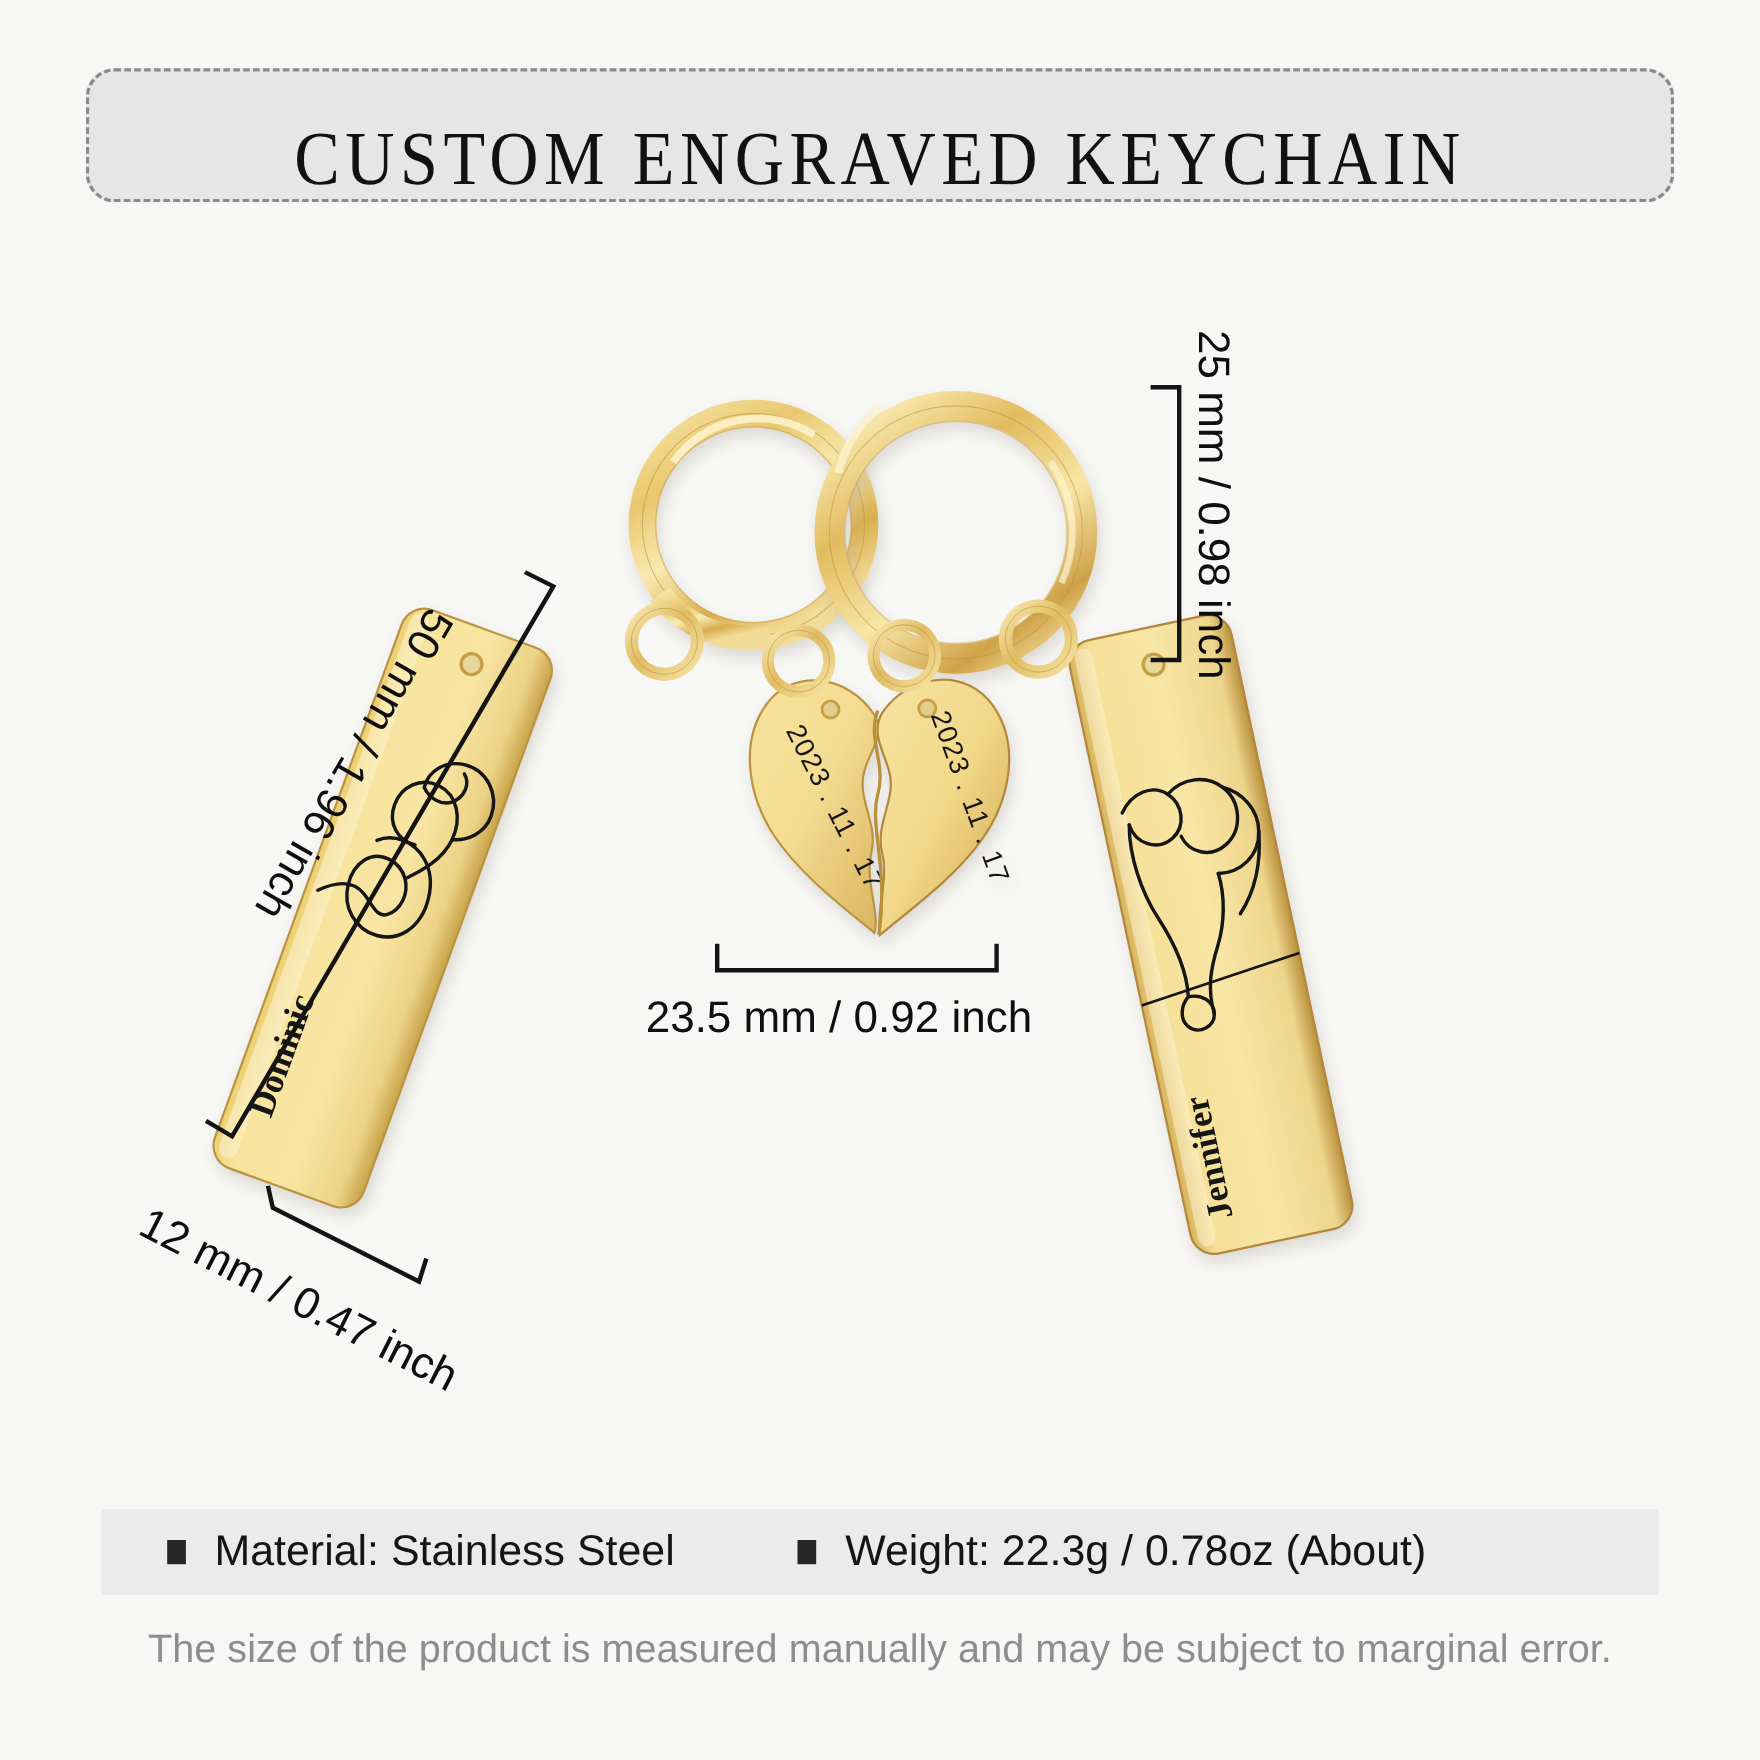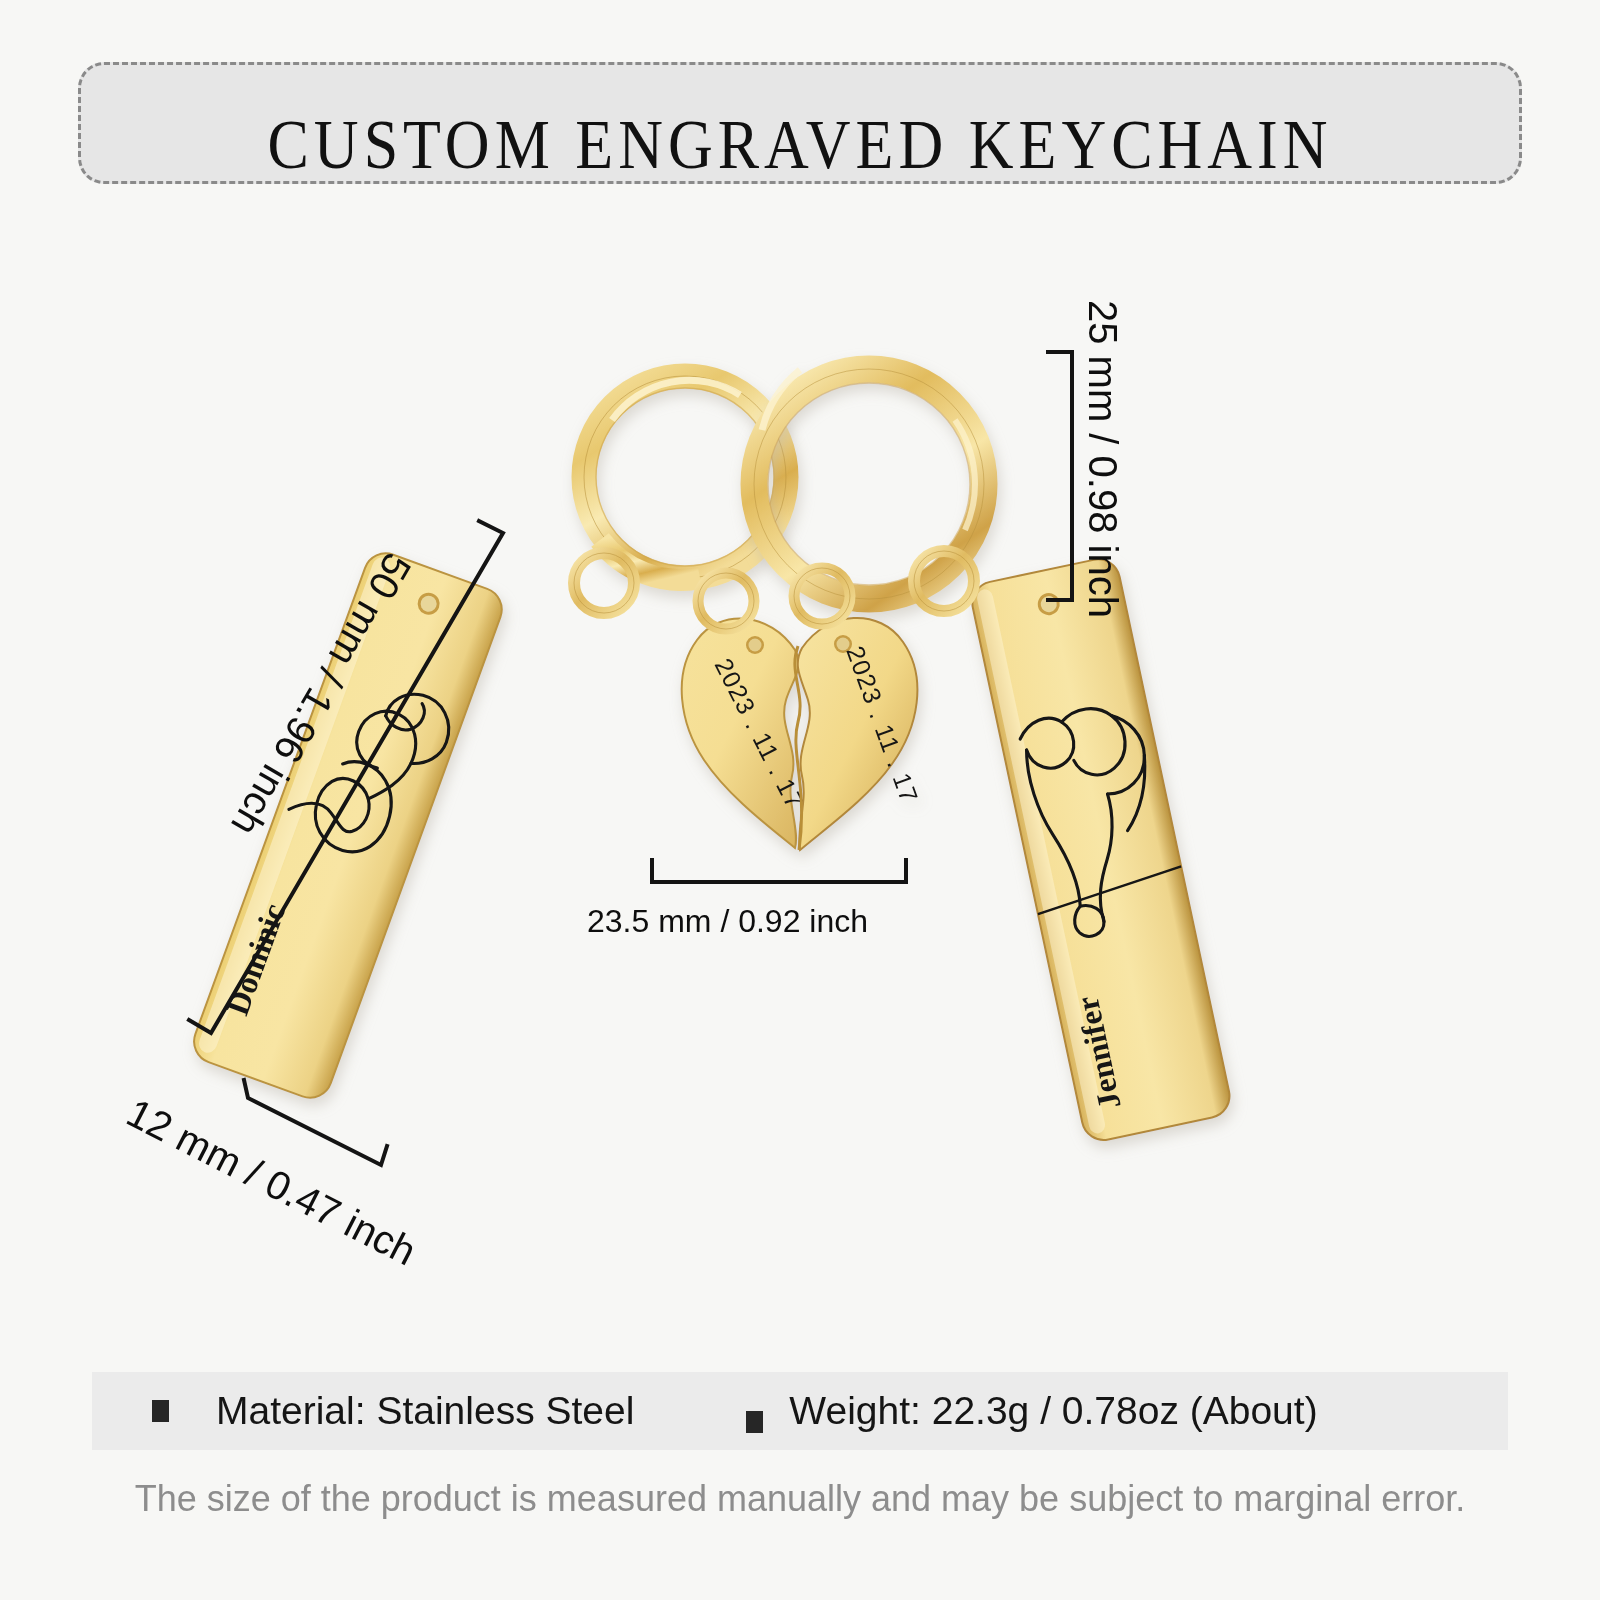--- a/index.html
+++ b/index.html
@@ -69,22 +69,22 @@
     width: 17px;
     height: 22px;
     background: #262626;
     margin-right: 26px;
     flex: none;
   }
   .spec-text {
     font-size: 39px;
     color: #151515;
   }
-  #spec-material { margin-left: 60px; gap: 21px; }
-  #spec-weight   { margin-left: 112px; align-items: flex-end; }
+  #spec-material { margin-left: 60px; }
+  #spec-weight   { margin-left: 112px; }
 
   #disclaimer {
     position: absolute;
     left: 0;
     top: 1478px;
     width: 1600px;
     text-align: center;
     font-size: 36px;
     color: #8d8d8d;
   }
@@ -276,21 +276,21 @@
       <path d="M 652 860 L 652 882 L 906 882 L 906 860"></path>
     </g>
   </svg>
 
   <div class="dim-label" style="left:1125px; top:300px; font-size:40px; transform: rotate(90deg);">25 mm / 0.98 inch</div>
 
   <div class="dim-label" style="left:420px; top:568px; font-size:40px; transform: rotate(120deg);">50 mm / 1.96 inch</div>
 
   <div class="dim-label" style="left:140px; top:1090px; font-size:40px; transform: rotate(27deg);">12 mm / 0.47 inch</div>
 
-  <div class="dim-label" style="left:587px; top:903px; font-size:32px;">23.5 mm / 0.92 inch</div>
+  <div class="dim-label" style="left:587px; top:903px; font-size:40px;">23.5 mm / 0.92 inch</div>
 
   <div id="spec-bar">
     <div class="spec-item" id="spec-material">
       <span class="spec-bullet"></span>
       <span class="spec-text">Material: Stainless Steel</span>
     </div>
     <div class="spec-item" id="spec-weight">
       <span class="spec-bullet"></span>
       <span class="spec-text">Weight: 22.3g / 0.78oz (About)</span>
     </div>

